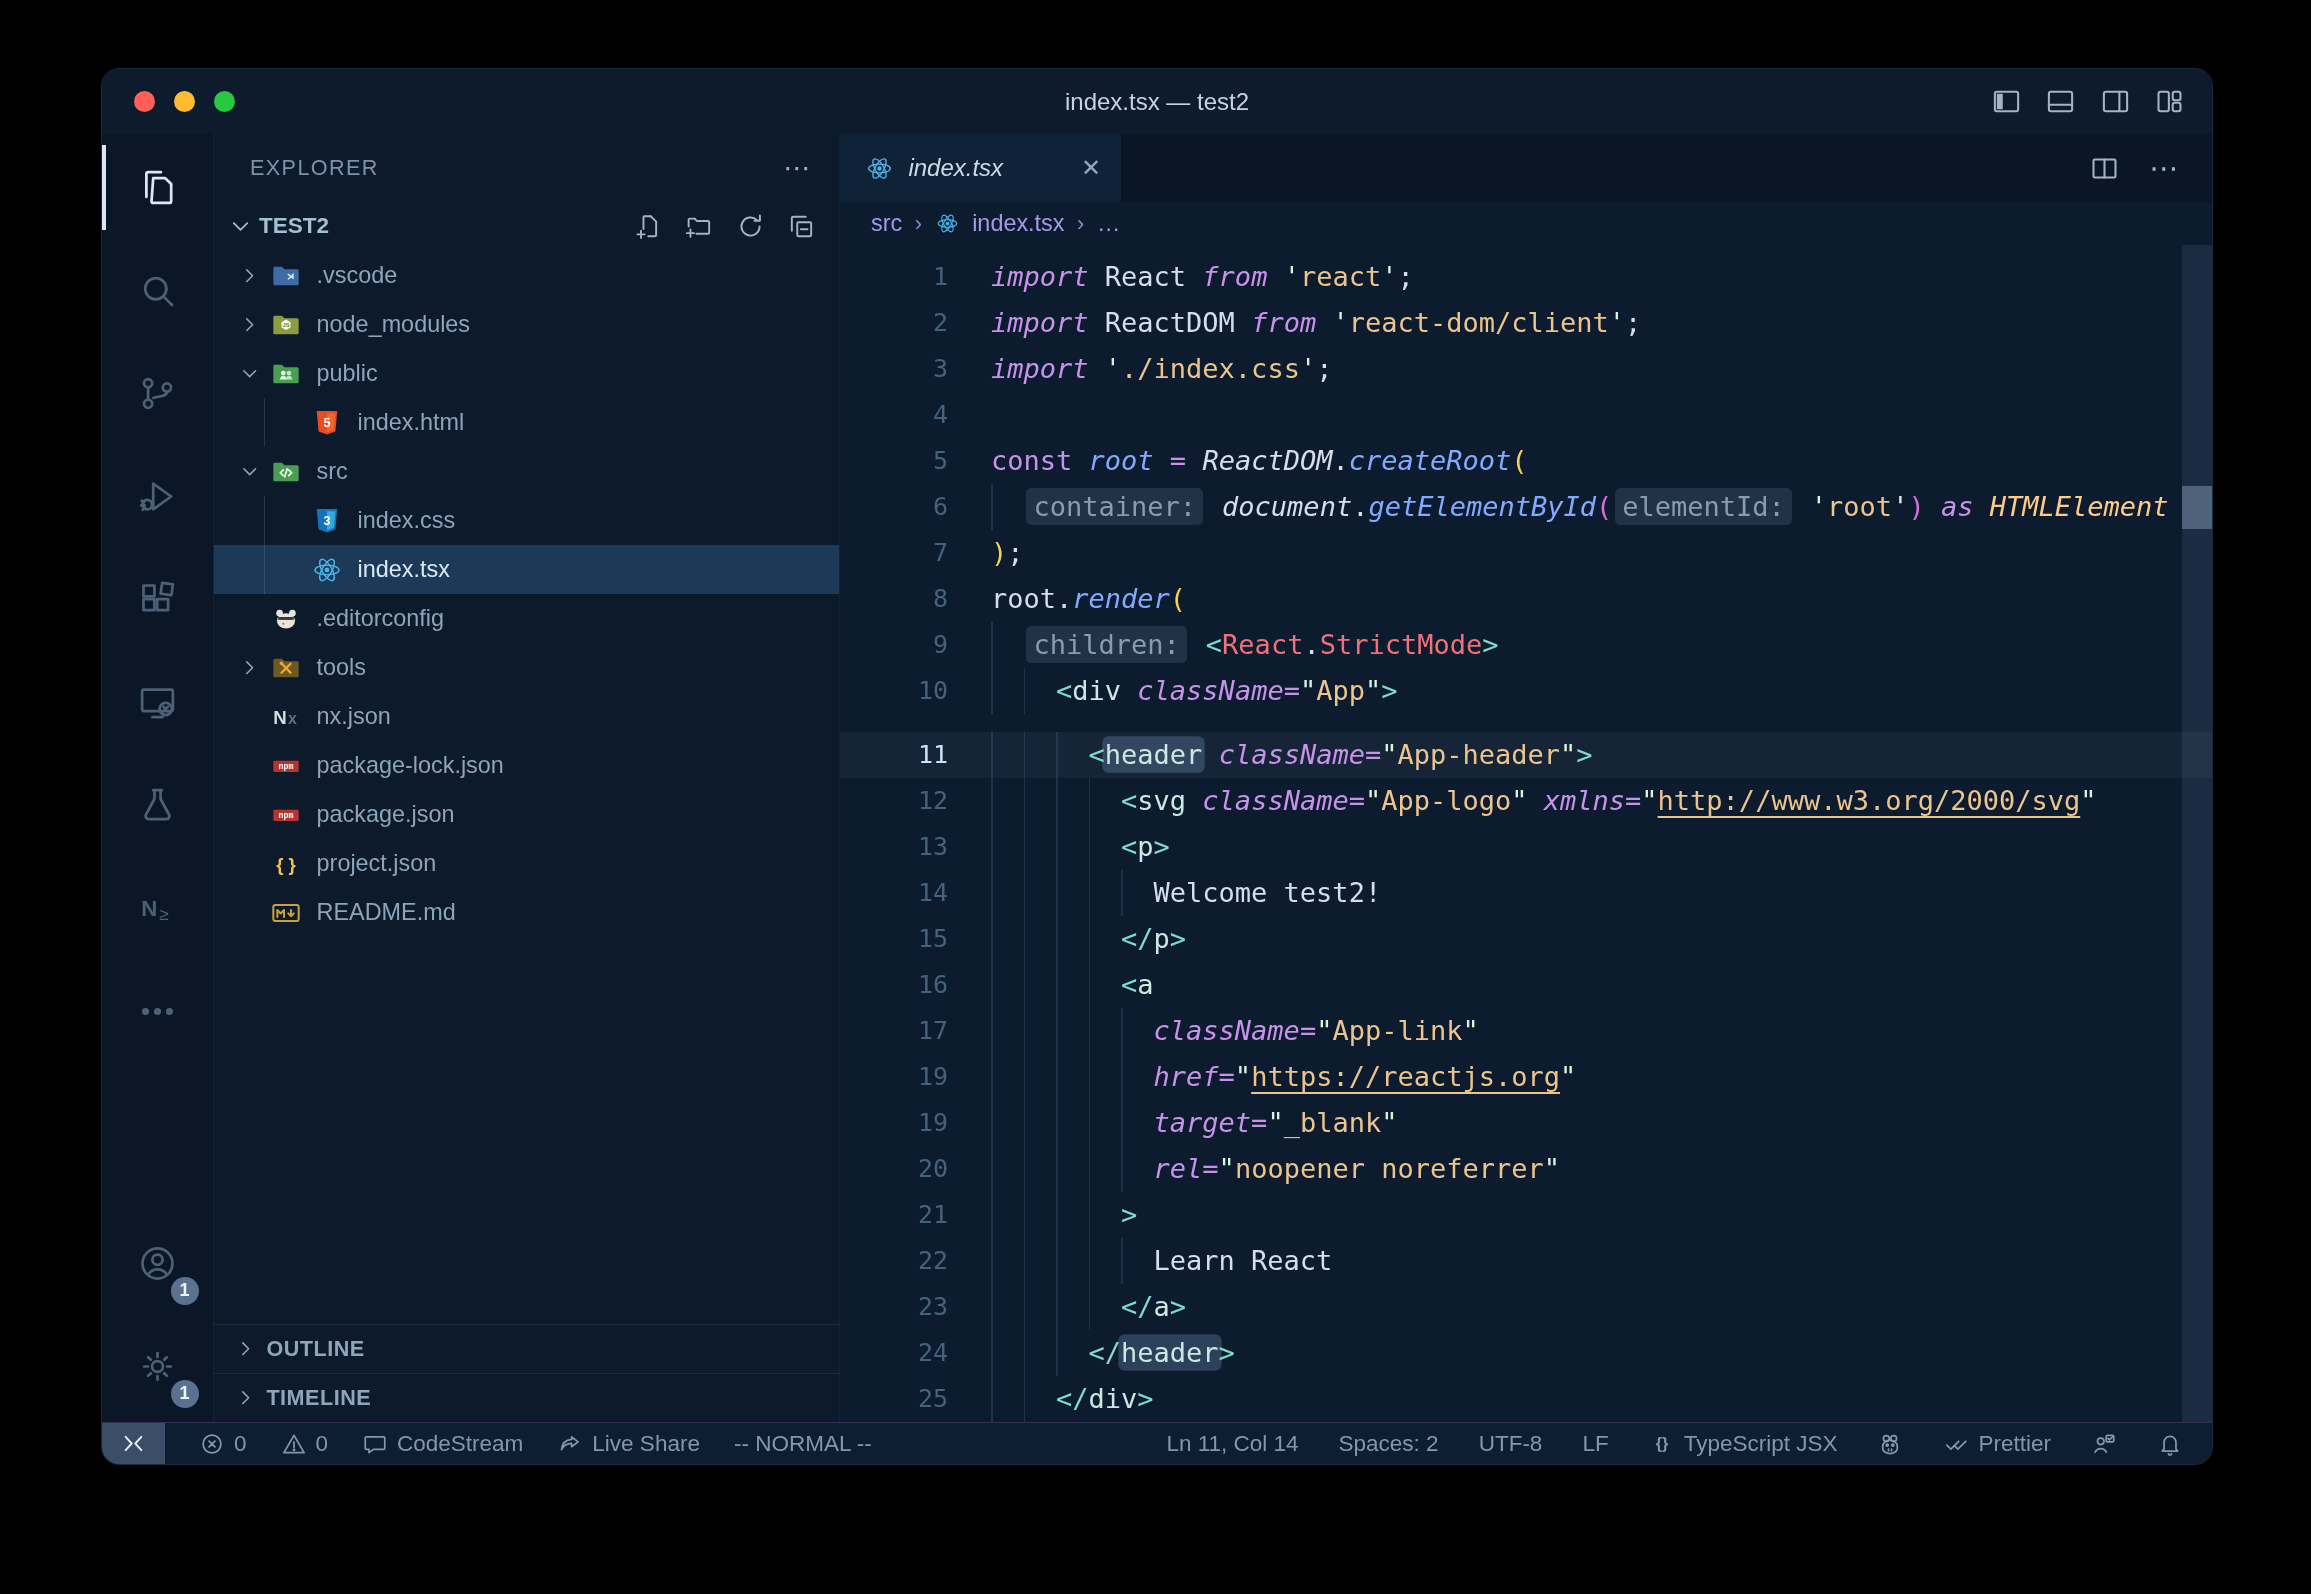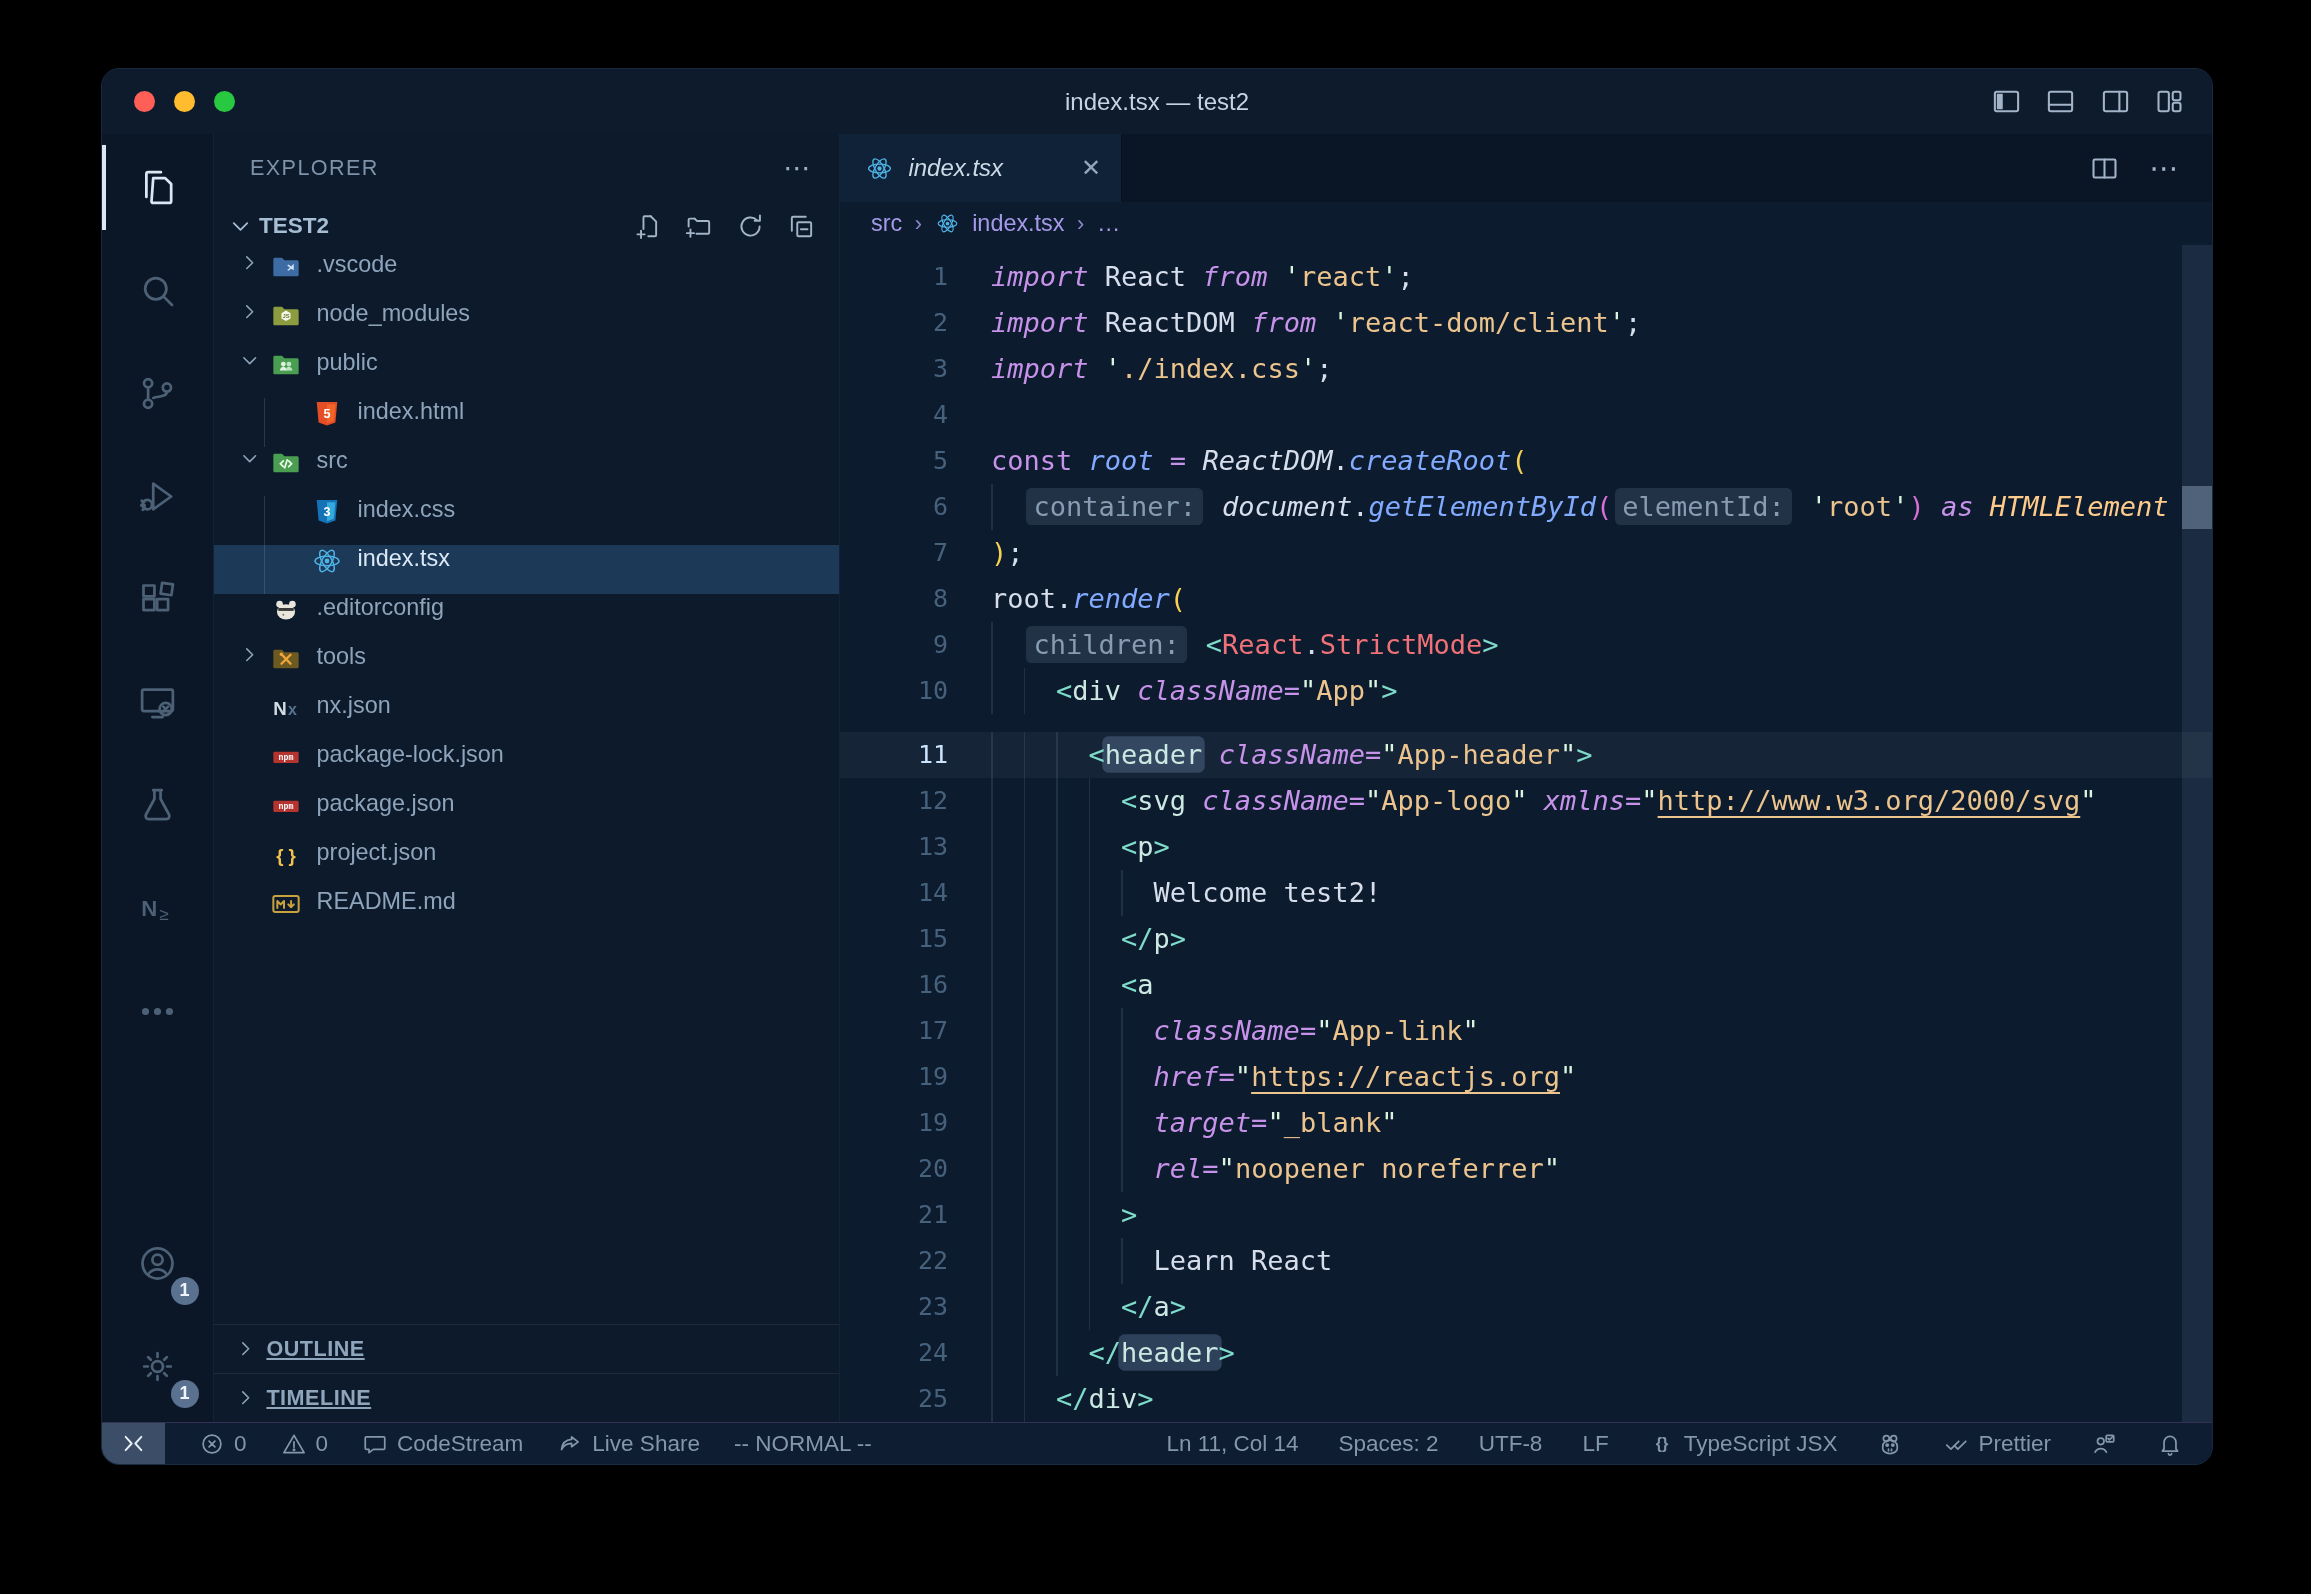--- a/index.html
+++ b/index.html
@@ -29,31 +29,31 @@
   
   .sidebar{flex:0 0 627px;background:#0c1a2b;border-left:0.9px solid #122338;border-right:0.9px solid #122338;
     display:flex;flex-direction:column;min-height:0;}
   .sb-head{flex:0 0 67px;display:flex;align-items:center;padding:0 27px 0 36px;color:#7e92a9;font-size:21.6px;letter-spacing:1.4px;}
   .sb-head .kebab{margin-left:auto;font-size:27px;color:#9db0c6;letter-spacing:1.8px;}
   .sb-sec{flex:0 0 50px;display:flex;align-items:center;font-weight:bold;color:#a6bdd4;font-size:22.5px;padding-left:12.6px;}
   .sb-sec .chev-ic{width:27px;height:27px;color:#a6bdd4;margin-right:5.4px;}
   .sec-actions{margin-left:auto;display:flex;gap:21.6px;padding-right:23.4px;}
   .sec-actions .ic{width:29px;height:29px;color:#a3b4c9;}
   .tree{flex:1;min-height:0;overflow:hidden;font-size:23.4px;color:#8ea4bb;}
-  .row{height:49px;display:flex;align-items:flex-start;position:relative;padding-left:16px;}
+  .row{height:49px;display:flex;align-items:center;position:relative;padding-left:16px;}
   .row.selected{background:#1c3a57;color:#dbe9f6;}
   .row .chevslot{flex:0 0 40px;display:flex;align-items:center;justify-content:center;color:#8ea4bb;}
   .row .chevslot .ic{width:23.4px;height:23.4px;}
   .row.d1 .chevslot{margin-left:41px;}
   .row .fic{flex:0 0 34px;height:32px;margin-right:12.6px;}
   .row .fic svg{width:32px;height:32px;}
   .row.guide::before{content:"";position:absolute;left:50px;top:0;bottom:0;width:0.9px;background:rgba(150,180,210,.20);}
   .panels{margin-top:auto;}
   .prow{height:49px;border-top:0.9px solid rgba(255,255,255,.08);font-weight:bold;color:#8fa5bc;font-size:21.6px;
-    display:flex;align-items:center;padding-left:20px;letter-spacing:0.5px;text-decoration:underline;}
+    display:flex;align-items:center;padding-left:20px;letter-spacing:0.5px;}
   .prow .chev-ic{width:23.4px;height:23.4px;margin-right:9px;}
   
   .editor{flex:1;min-width:0;display:flex;flex-direction:column;background:#0d1b2e;}
   .tabbar{flex:0 0 68px;background:#0a1525;display:flex;align-items:stretch;}
   .tab{width:282px;background:#0f2238;display:flex;align-items:center;gap:14.4px;padding:0 20px 0 25px;
     border-right:0.9px solid rgba(0,0,0,.45);font-size:24px;font-style:italic;color:#ccd9e6;}
   .tab .ric{width:29px;height:29px;flex:0 0 29px;}
   .tab .close{margin-left:auto;color:#92a5ba;font-size:24px;font-style:normal;}
   .tabactions{margin-left:auto;display:flex;align-items:center;gap:29px;padding-right:32px;color:#a3b4c9;}
   .tabactions .ic{width:31px;height:31px;}

